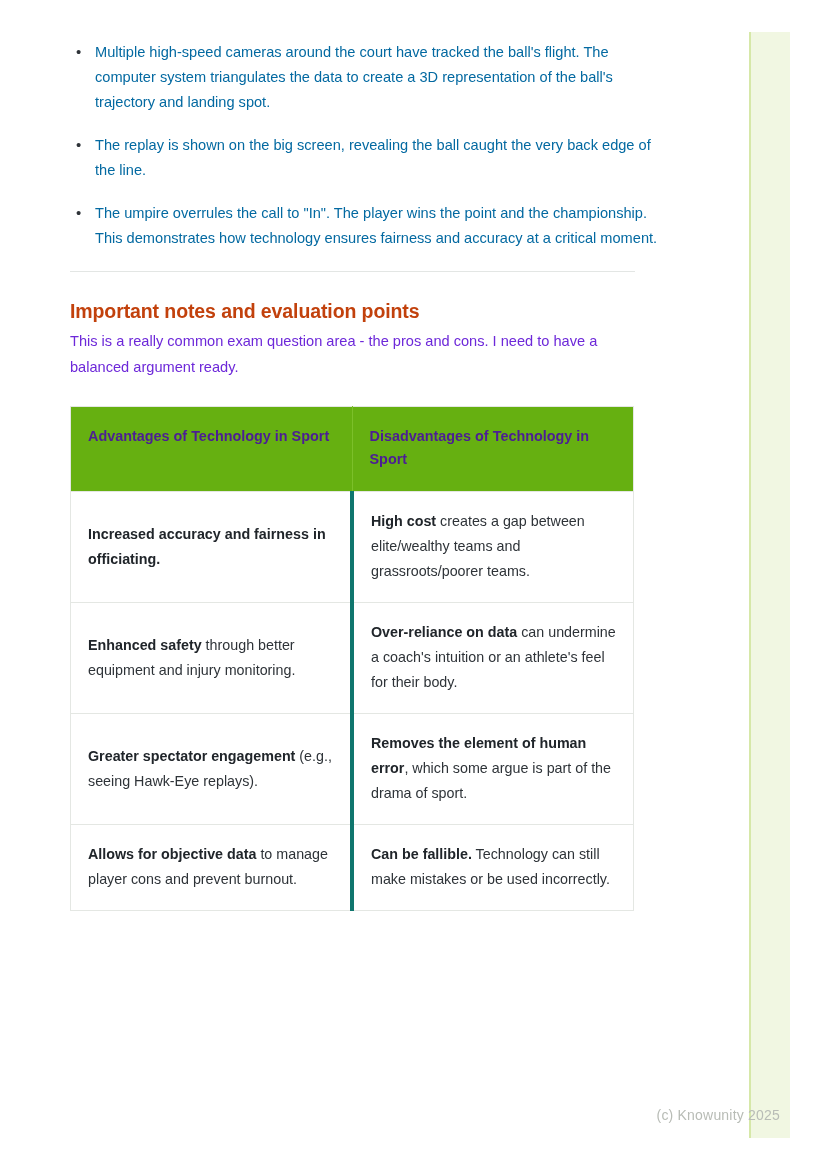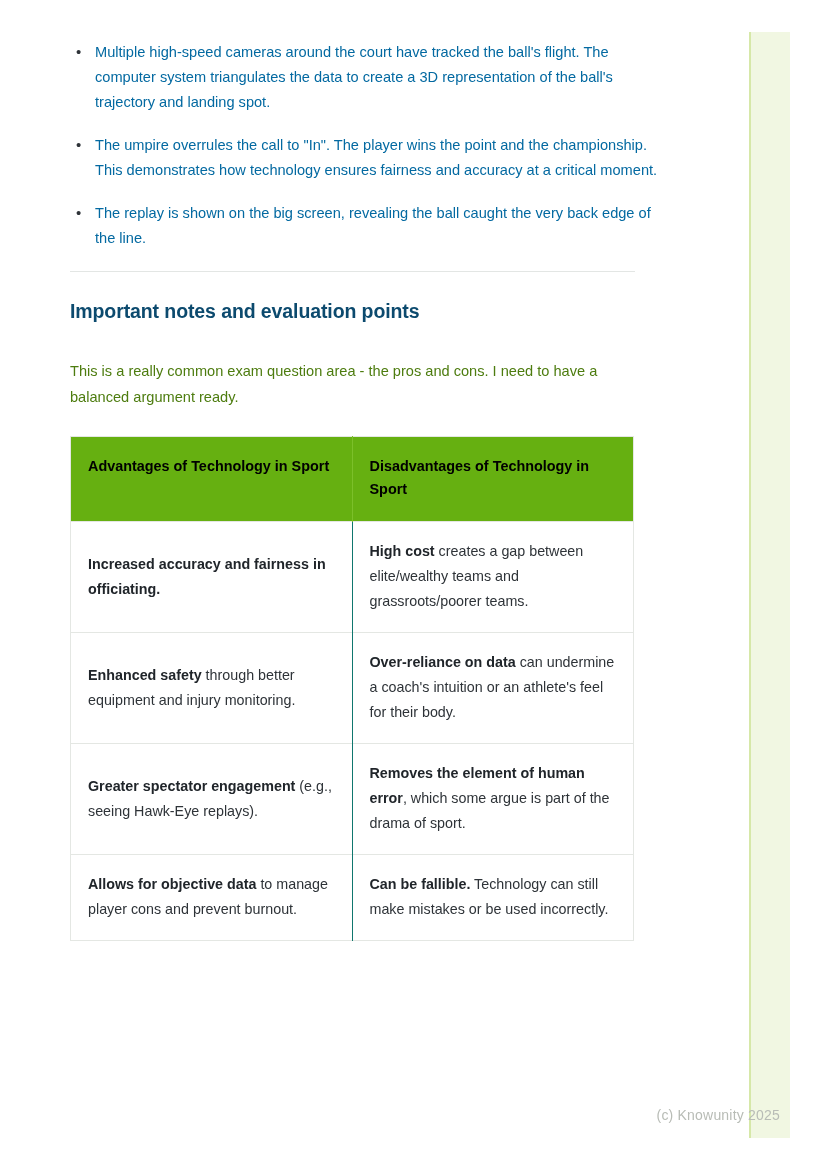--- a/index.html
+++ b/index.html
@@ -77,60 +77,60 @@
     margin-bottom: 26px;
     height: 1px;
     background: #e3e6e4;
     width: 565px;
   }
 
   h2.section-title {
     font-size: 19.5px;
     line-height: 26px;
     font-weight: bold;
-    color: #0c4a6e;
+    color: #c2410c;
     letter-spacing: -0.1px;
-    margin-bottom: 34px;
+    margin-bottom: 4px;
   }
 
   p.intro {
     font-size: 14.6px;
     line-height: 26px;
-    color: #4d7c0f;
+    color: #6d28d9;
     width: 570px;
     margin-bottom: 26px;
   }
 
   table.cmp {
     border-collapse: collapse;
     width: 564px;
     table-layout: fixed;
     background: #ffffff;
     border: 1px solid #e4e7e3;
   }
   table.cmp th {
     background: #66b011;
-    color: #000000;
+    color: #4c1d95;
     text-align: left;
     font-size: 14.4px;
     line-height: 23px;
     font-weight: bold;
     padding: 18px 17px 20px 17px;
     vertical-align: top;
     border-right: 1px solid #7cc02a;
   }
   table.cmp th:last-child { border-right: none; margin-left: 15px; }
   table.cmp td {
     font-size: 14.3px;
     line-height: 25px;
     color: #2e3338;
     padding: 17px 17px 18px 17px;
     vertical-align: middle;
     border-top: 1px solid #e4e7e3;
-    border-right: 1px solid #0f766e;
+    border-right: 4px solid #0f766e;
   }
   table.cmp td:last-child { border-right: none; margin-left: 43px; }
   table.cmp td b { font-weight: bold; color: #20252a; }
 
   .footer {
     position: absolute;
     right: 48px;
     bottom: 48px;
     font-size: 14px;
     color: #b8bcb6;
@@ -140,22 +140,22 @@
 </head>
 <body>
 
 <div id="page">
 
   <div class="sheet">
     <div class="content">
 
       <ul class="bullets">
         <li>Multiple high-speed cameras around the court have tracked the ball's flight. The computer system triangulates the data to create a 3D representation of the ball's trajectory and landing spot.</li>
+        <li>The replay is shown on the big screen, revealing the ball caught the very back edge of the line.</li>
         <li>The umpire overrules the call to "In". The player wins the point and the championship. This demonstrates how technology ensures fairness and accuracy at a critical moment.</li>
-        <li>The replay is shown on the big screen, revealing the ball caught the very back edge of the line.</li>
       </ul>
 
       <div class="divider"></div>
 
       <h2 class="section-title">Important notes and evaluation points</h2>
 
       <p class="intro">This is a really common exam question area - the pros and cons. I need to have a balanced argument ready.</p>
 
       <table class="cmp">
         <thead>

